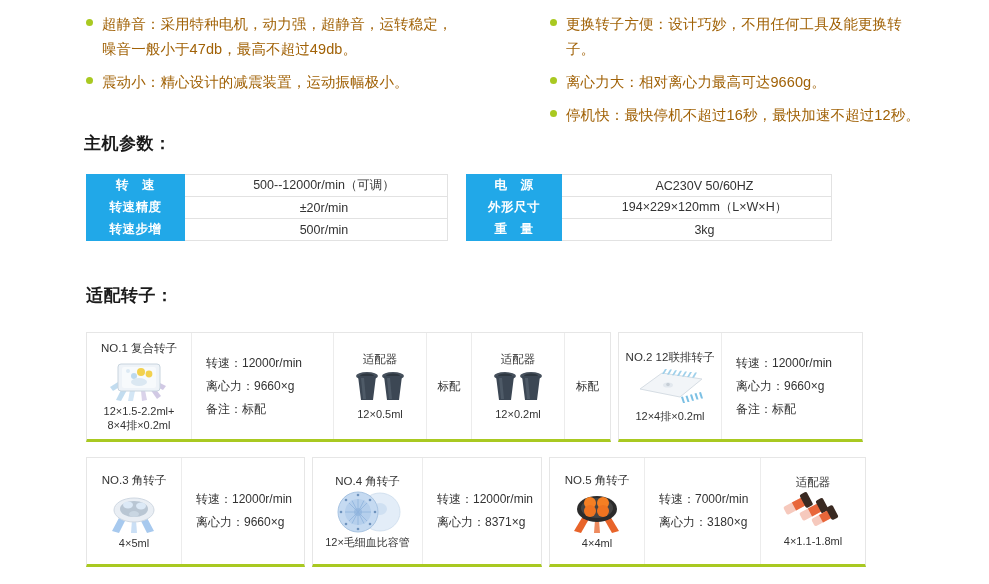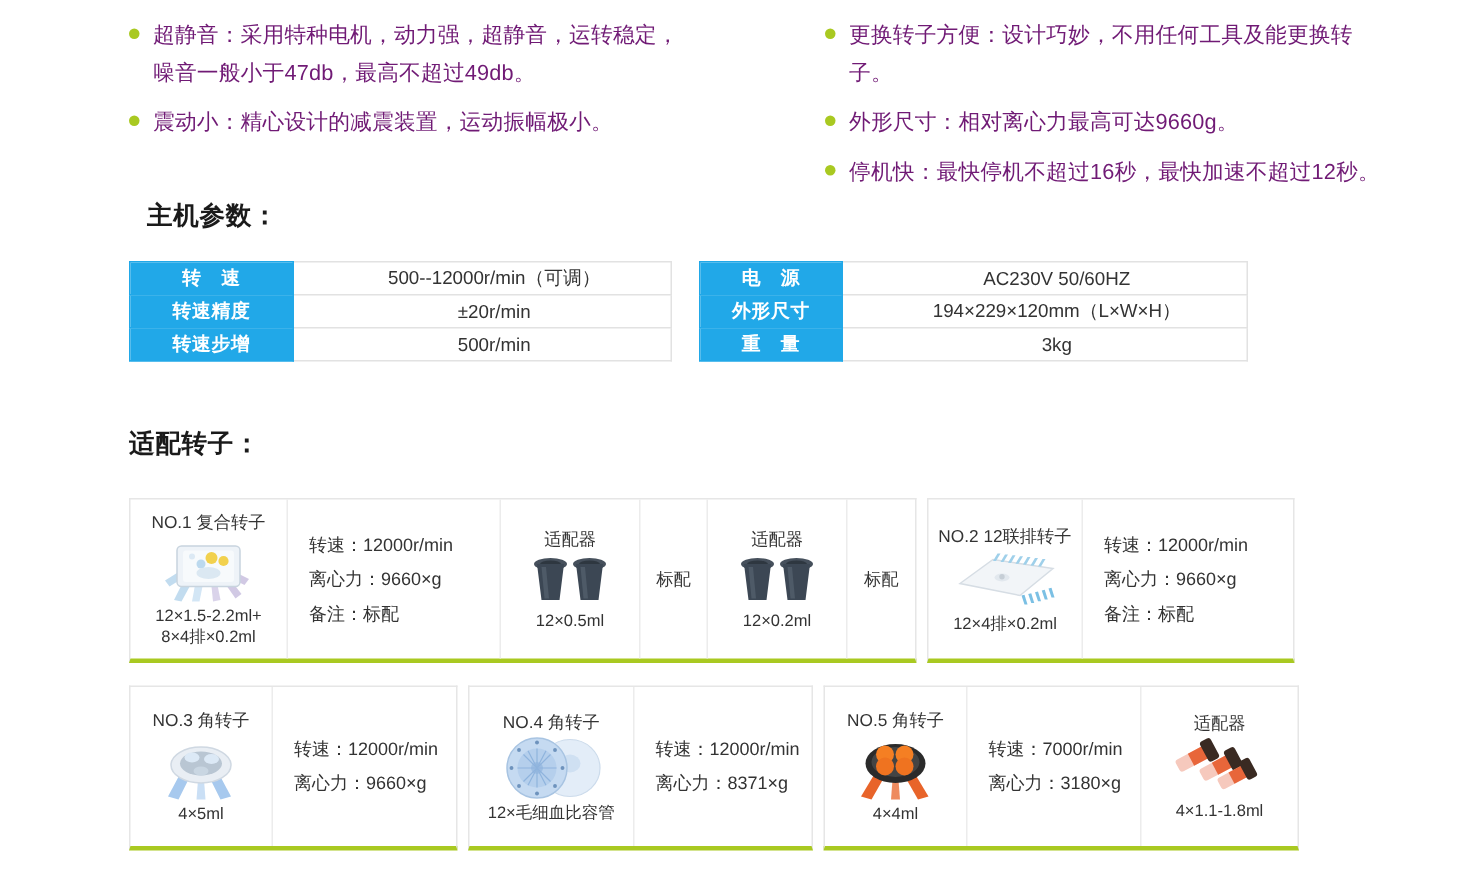--- a/index.html
+++ b/index.html
@@ -31,33 +31,33 @@
     width: 7px; height: 7px;
     border-radius: 50%;
     background: #a9c921;
     margin-top: 7px;
     margin-right: 9px;
     flex: 0 0 auto;
   }
   .feat-text {
     font-size: 14.5px;
     line-height: 25px;
-    color: #701a75;
+    color: #a16207;
     letter-spacing: 0.1px;
   }
 
   
   .section-title {
     position: absolute;
     font-size: 17px;
     font-weight: bold;
     color: #1a1a1a;
     letter-spacing: 0.5px;
   }
-  #title-specs { left: 98px; top: 132px; }
+  #title-specs { left: 84px; top: 132px; }
   #title-rotors { left: 86px; top: 284px; }
 
   
   .spec-table {
     position: absolute;
     border-collapse: collapse;
     font-size: 12.5px;
   }
   #spec-left  { left: 86px;  top: 174px; width: 362px; }
   #spec-right { left: 466px; top: 174px; width: 366px; }
@@ -69,21 +69,21 @@
     vertical-align: middle;
   }
   .spec-table td.key {
     background: #21a8e8;
     color: #ffffff;
     font-weight: bold;
     font-size: 12.5px;
     border-color: #21a8e8;
     letter-spacing: 0.5px;
   }
-  #spec-left  td.key { width: 109px; }
+  #spec-left  td.key { width: 98px; }
   #spec-right td.key { width: 95px; }
   .spec-table td.val {
     background: #ffffff;
     color: #333333;
     font-size: 12.5px;
     padding-left: 20px;
   }
   .key-spaced { letter-spacing: 9px; padding-left: 9px; }
 
   
@@ -171,21 +171,21 @@
         <span class="feat-text">震动小：精心设计的减震装置，运动振幅极小。</span>
       </div>
     </div>
     <div class="feat-col right">
       <div class="feat-item">
         <span class="feat-bullet"></span>
         <span class="feat-text">更换转子方便：设计巧妙，不用任何工具及能更换转子。</span>
       </div>
       <div class="feat-item">
         <span class="feat-bullet"></span>
-        <span class="feat-text">外形尺寸：相对离心力最高可达9660g。</span>
+        <span class="feat-text">离心力大：相对离心力最高可达9660g。</span>
       </div>
       <div class="feat-item">
         <span class="feat-bullet"></span>
         <span class="feat-text">停机快：最快停机不超过16秒，最快加速不超过12秒。</span>
       </div>
     </div>
   </div>
 
   <div class="section-title" id="title-specs">主机参数：</div>
 

